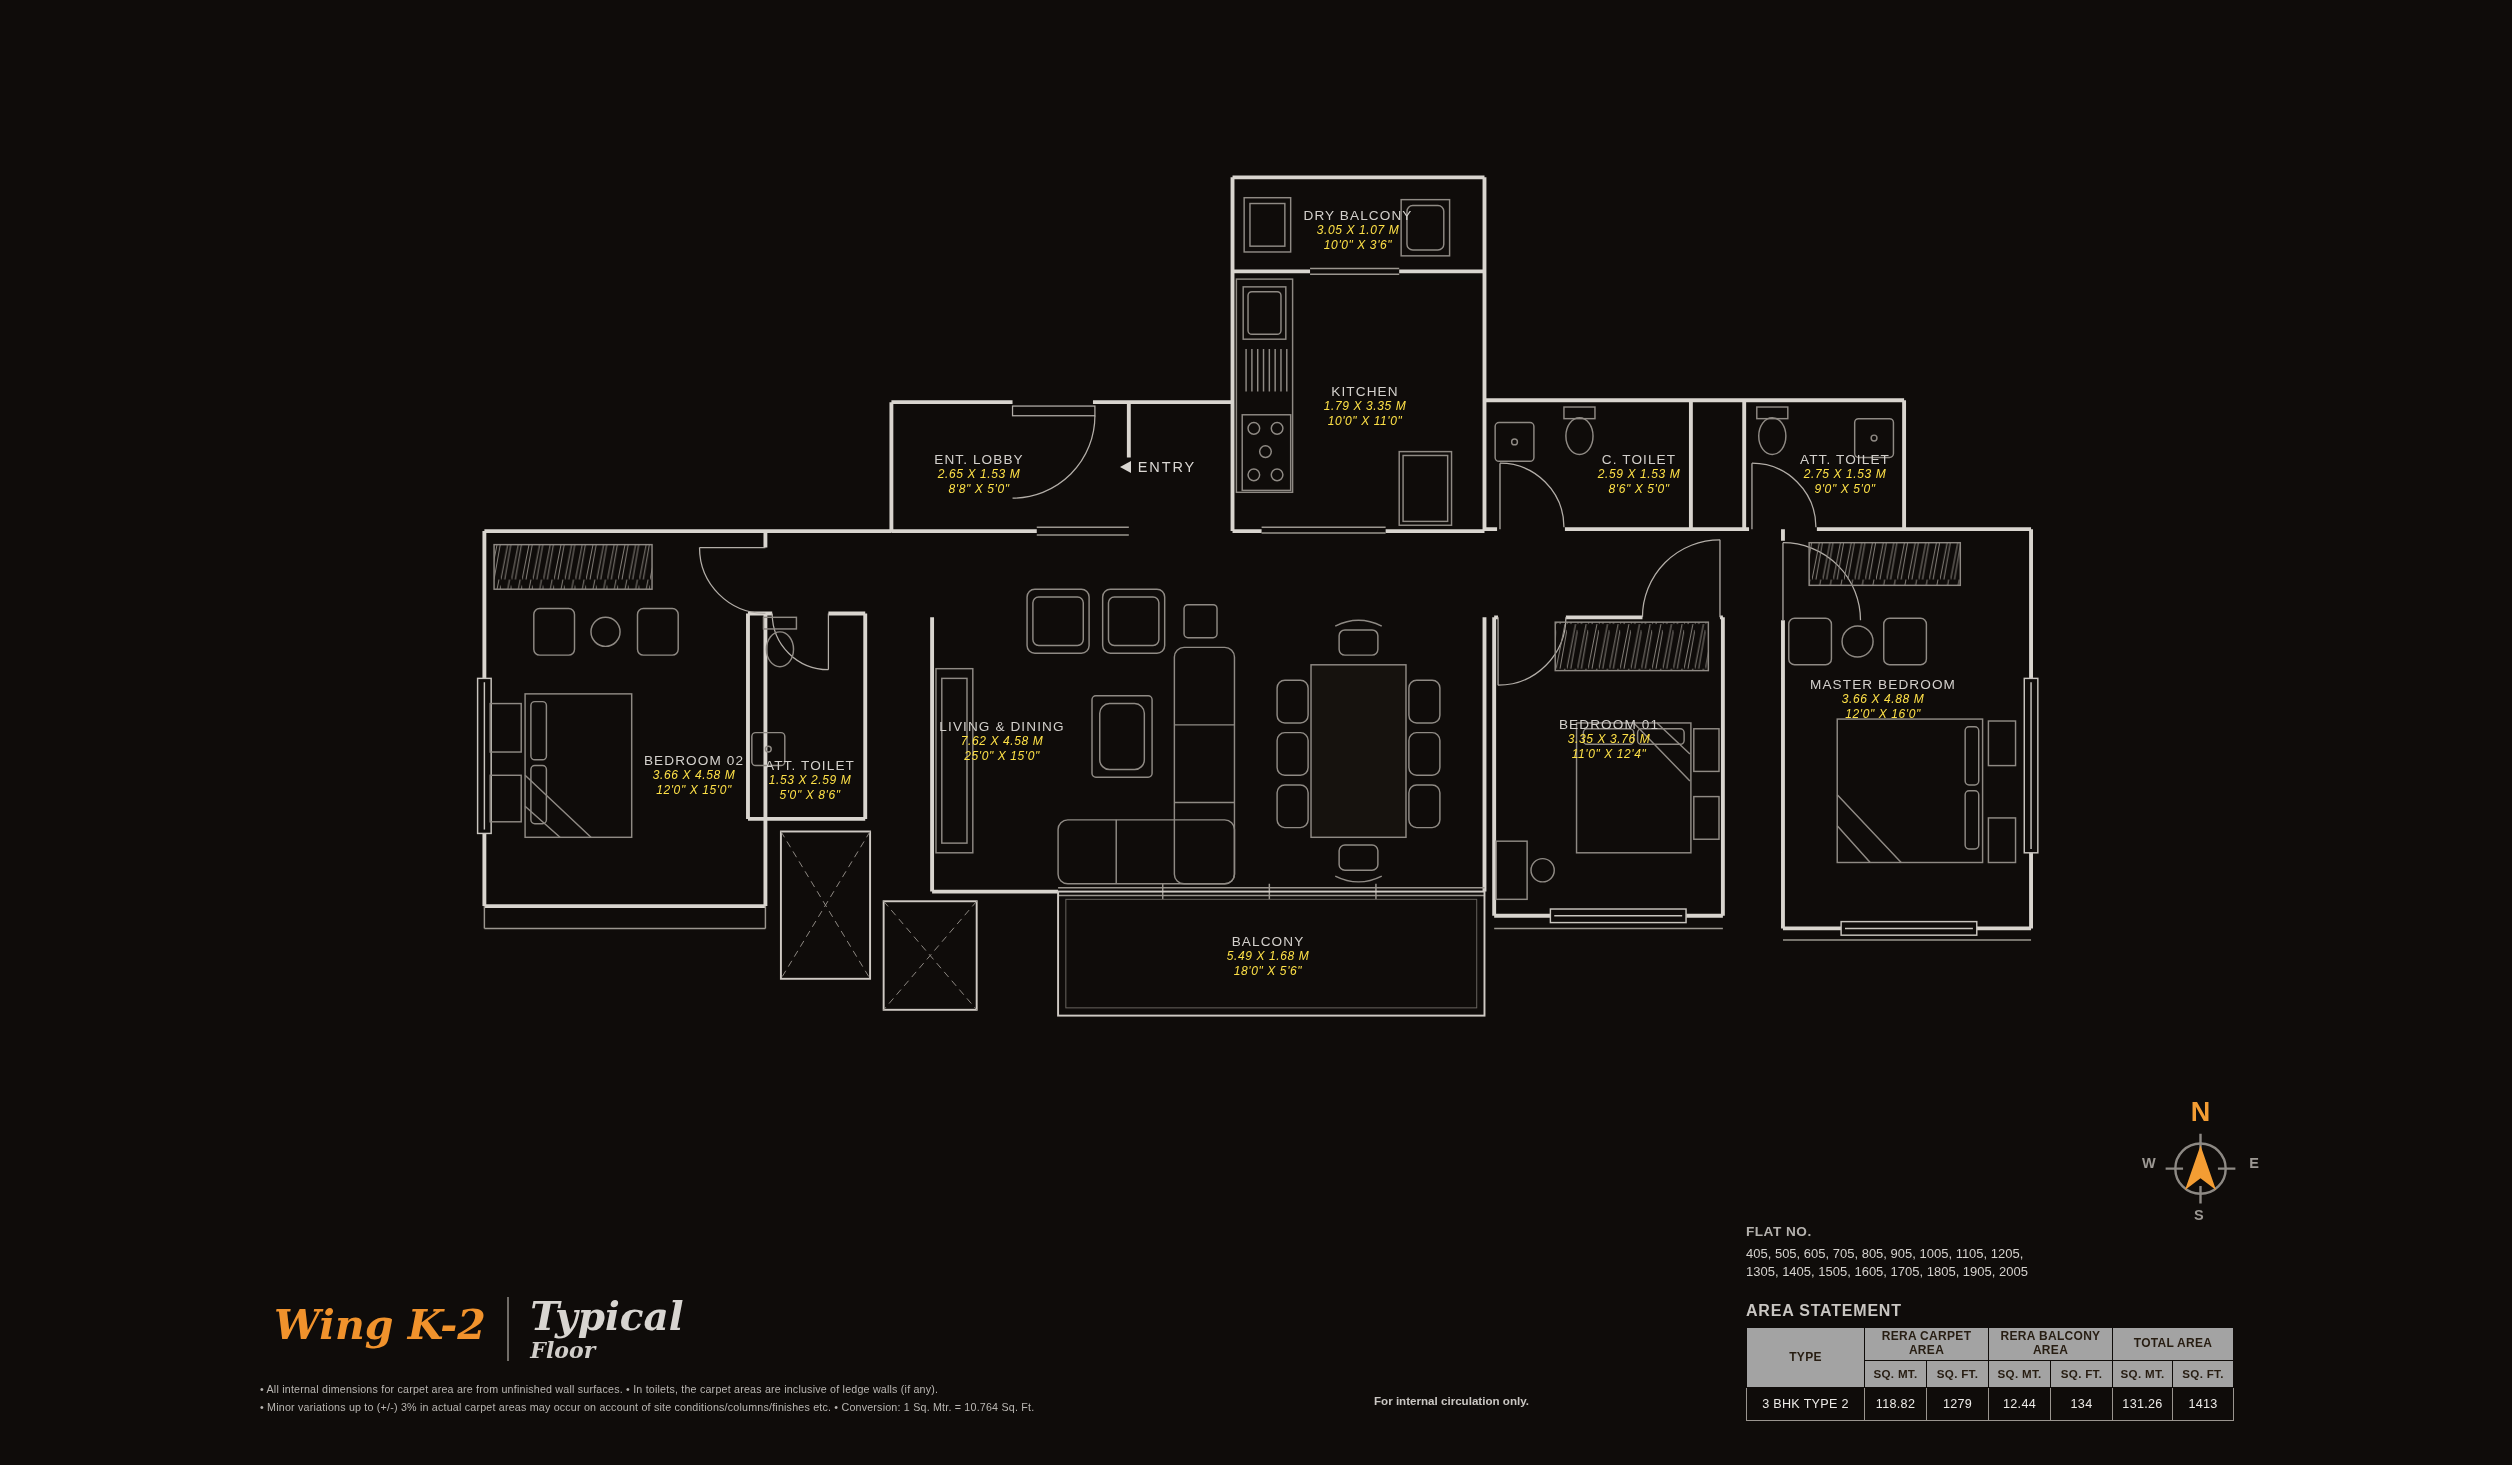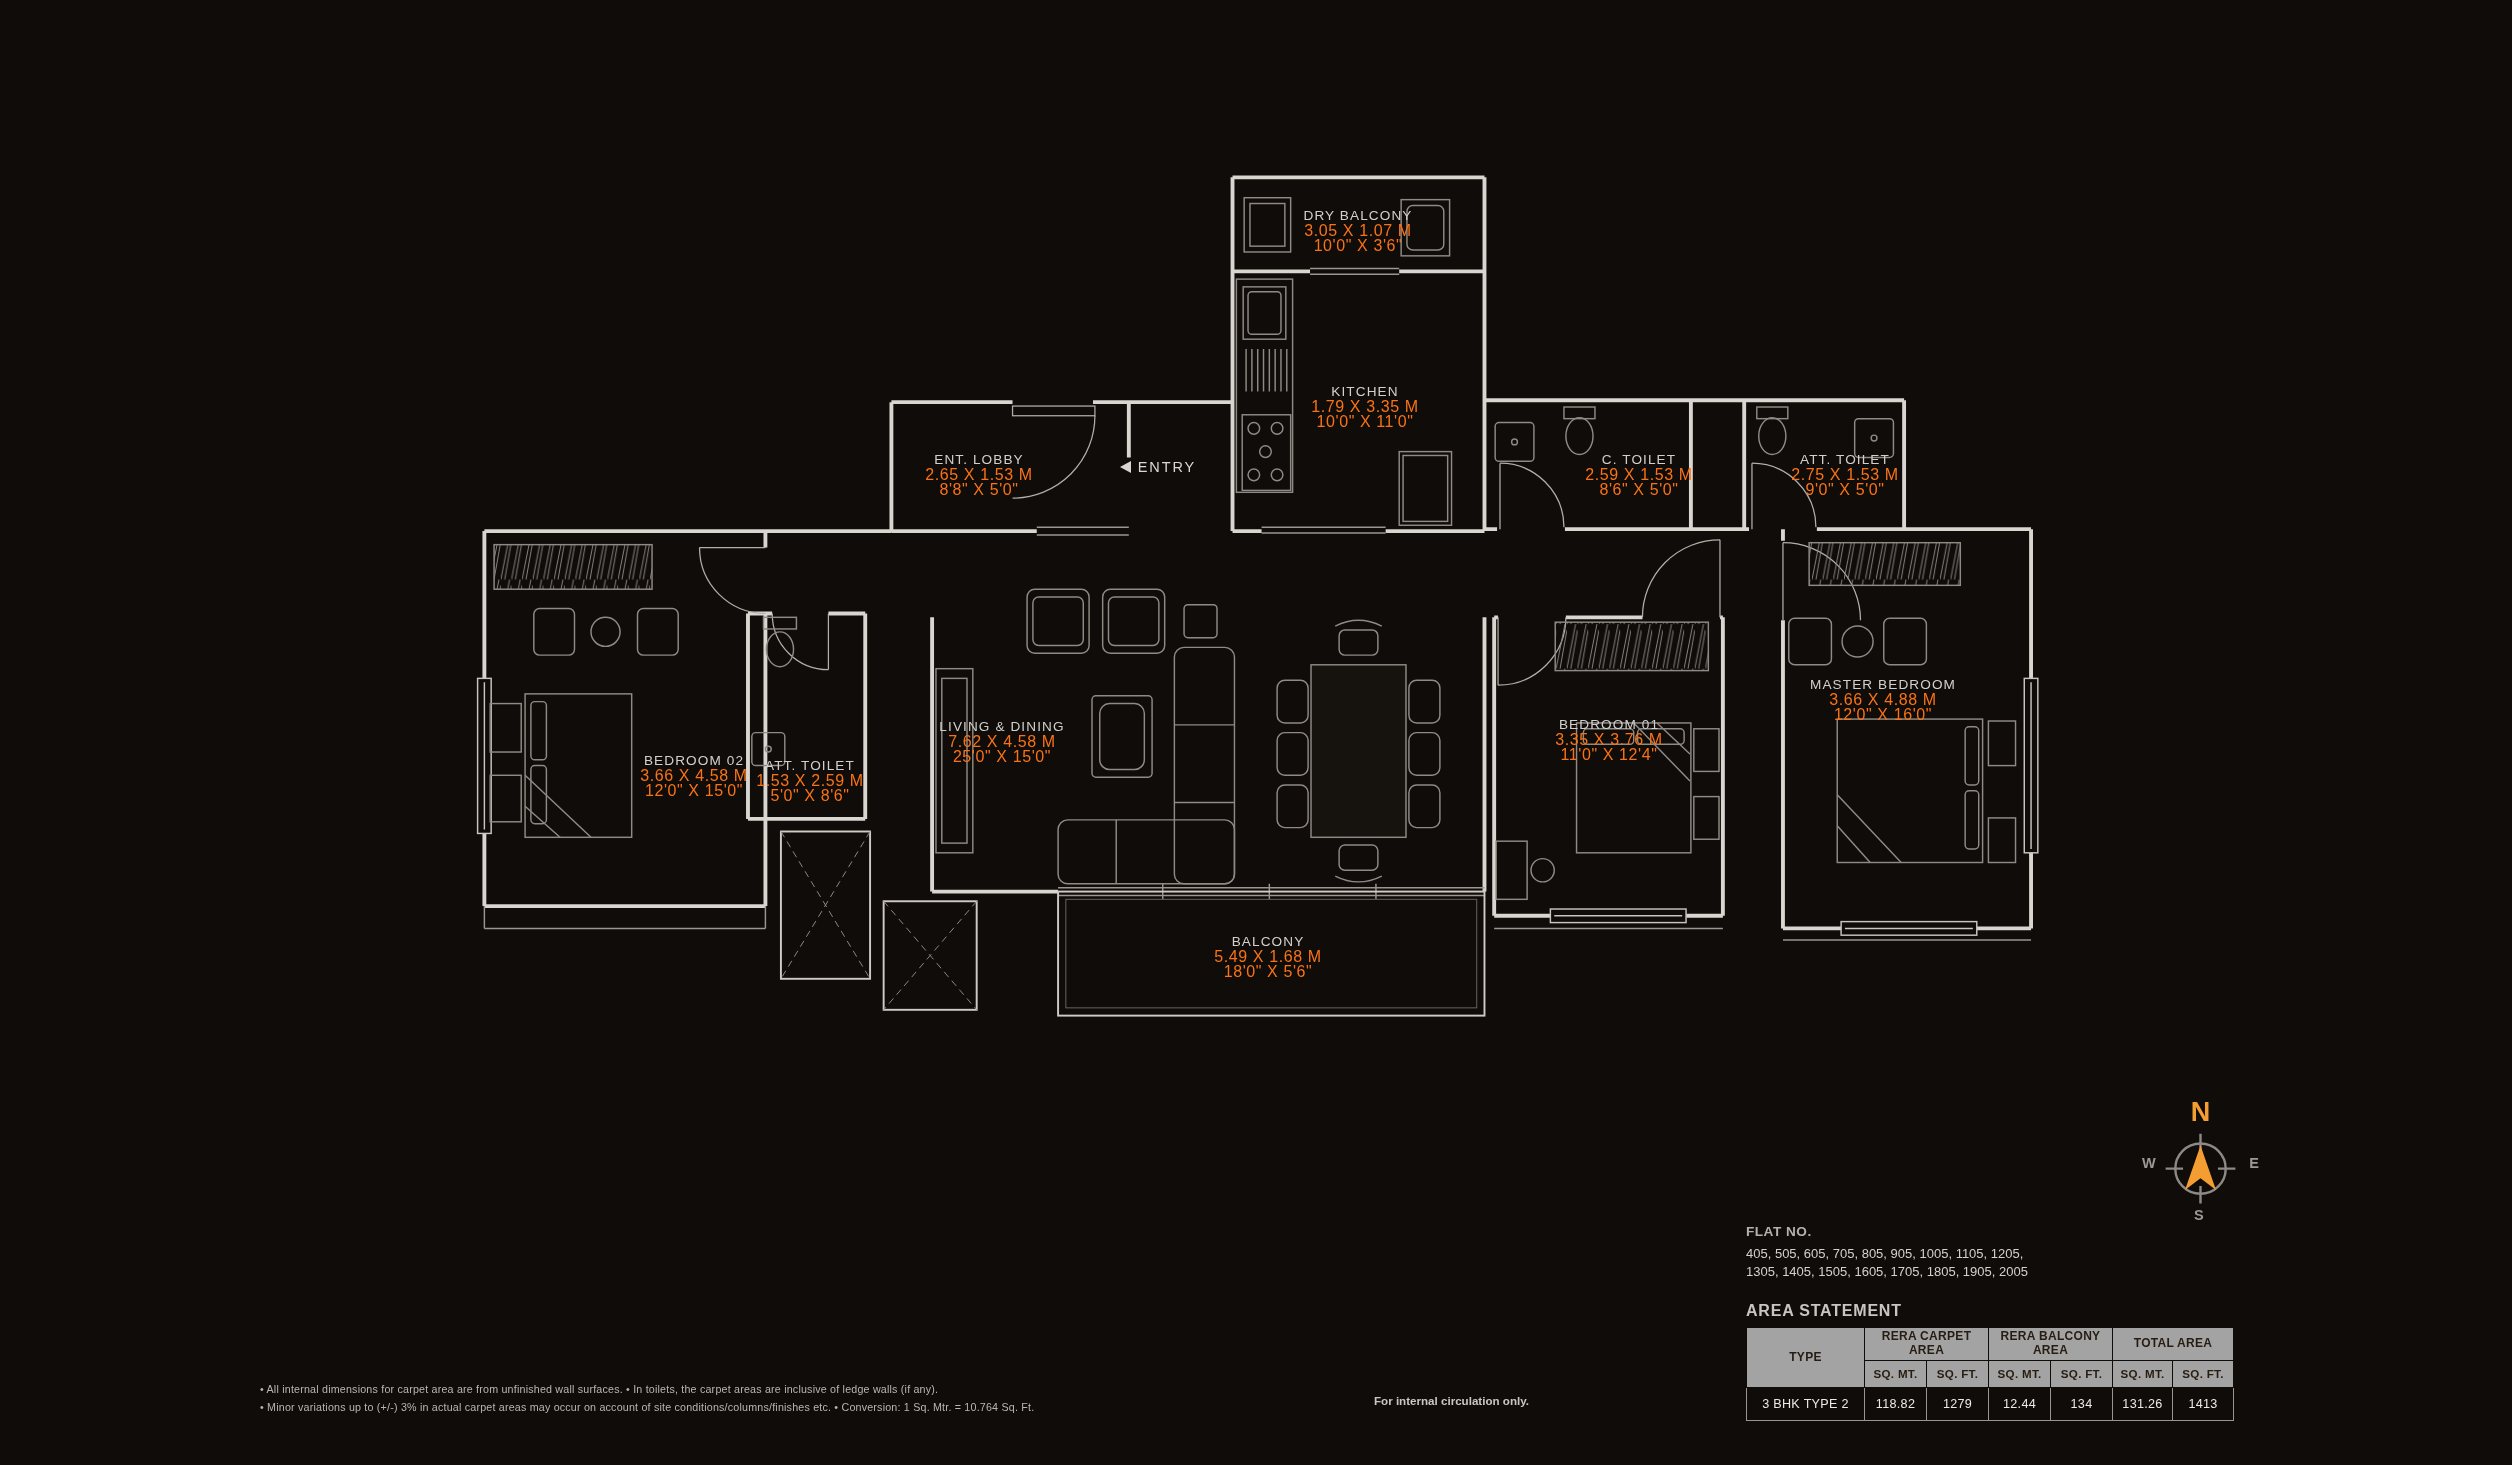--- a/index.html
+++ b/index.html
@@ -4,21 +4,21 @@
 <style>
   html,body{margin:0;padding:0;background:#0f0c0a;}
   .page{position:relative;width:2512px;height:1465px;background:#0f0c0a;overflow:hidden;
         font-family:"Liberation Sans",sans-serif;color:#cbc8c4;padding-left:40px;}
   .plan-svg{position:absolute;left:465px;top:155px;width:1599px;height:882px;}
 
   
   .room-label{position:absolute;transform:translateX(-50%);text-align:center;white-space:nowrap;
               color:#cdcac6;line-height:15px;}
   .room-label .rname{display:block;font-size:13.6px;letter-spacing:1.1px;color:#d3d0cc;}
-  .room-label .rdim{display:block;font-size:16px;letter-spacing:0.6px;color:#f97316;}
+  .room-label .rdim{display:block;font-size:12px;letter-spacing:0.6px;color:#fde047;font-style:italic;}
 
   .entry-label{position:absolute;left:1120px;top:459px;display:flex;align-items:center;gap:6.8px;}
   .entry-arrow{width:0;height:0;border-top:6.8px solid transparent;border-bottom:6.8px solid transparent;
                border-right:11.6px solid #d9d6d2;}
   .entry-text{font-size:14.5px;letter-spacing:1.9px;color:#dbd8d4;font-weight:500;}
 
   
   .title-block{position:absolute;left:274px;top:1297px;display:flex;align-items:flex-start;}
   .wing-name{font-family:"DejaVu Serif",serif;font-style:italic;font-weight:bold;
              font-size:41px;color:#f0922c;line-height:1;padding-top:7.8px;}
@@ -343,20 +343,28 @@
     <span class="rname">BALCONY</span>
     <span class="rdim">5.49 X 1.68 M</span>
     <span class="rdim">18'0" X 5'6"</span>
   </div>
 
   <div class="entry-label">
     <span class="entry-arrow"></span>
     <span class="entry-text">ENTRY</span>
   </div>
 
+  <div class="title-block">
+    <div class="wing-name">Wing K-2</div>
+    <div class="title-divider"></div>
+    <div>
+      <div class="floor-type">Typical</div>
+      <div class="floor-word">Floor</div>
+    </div>
+  </div>
 
   <div class="notes">
     <div>• All internal dimensions for carpet area are from unfinished wall surfaces. • In toilets, the carpet areas are inclusive of ledge walls (if any).</div>
     <div>• Minor variations up to (+/-) 3% in actual carpet areas may occur on account of site conditions/columns/finishes etc. • Conversion: 1 Sq. Mtr. = 10.764 Sq. Ft.</div>
   </div>
   <div class="circ-note">For internal circulation only.</div>
 
   <div class="flat-no">
     <div class="fn-head">FLAT NO.</div>
     <div class="fn-line">405, 505, 605, 705, 805, 905, 1005, 1105, 1205,</div>

